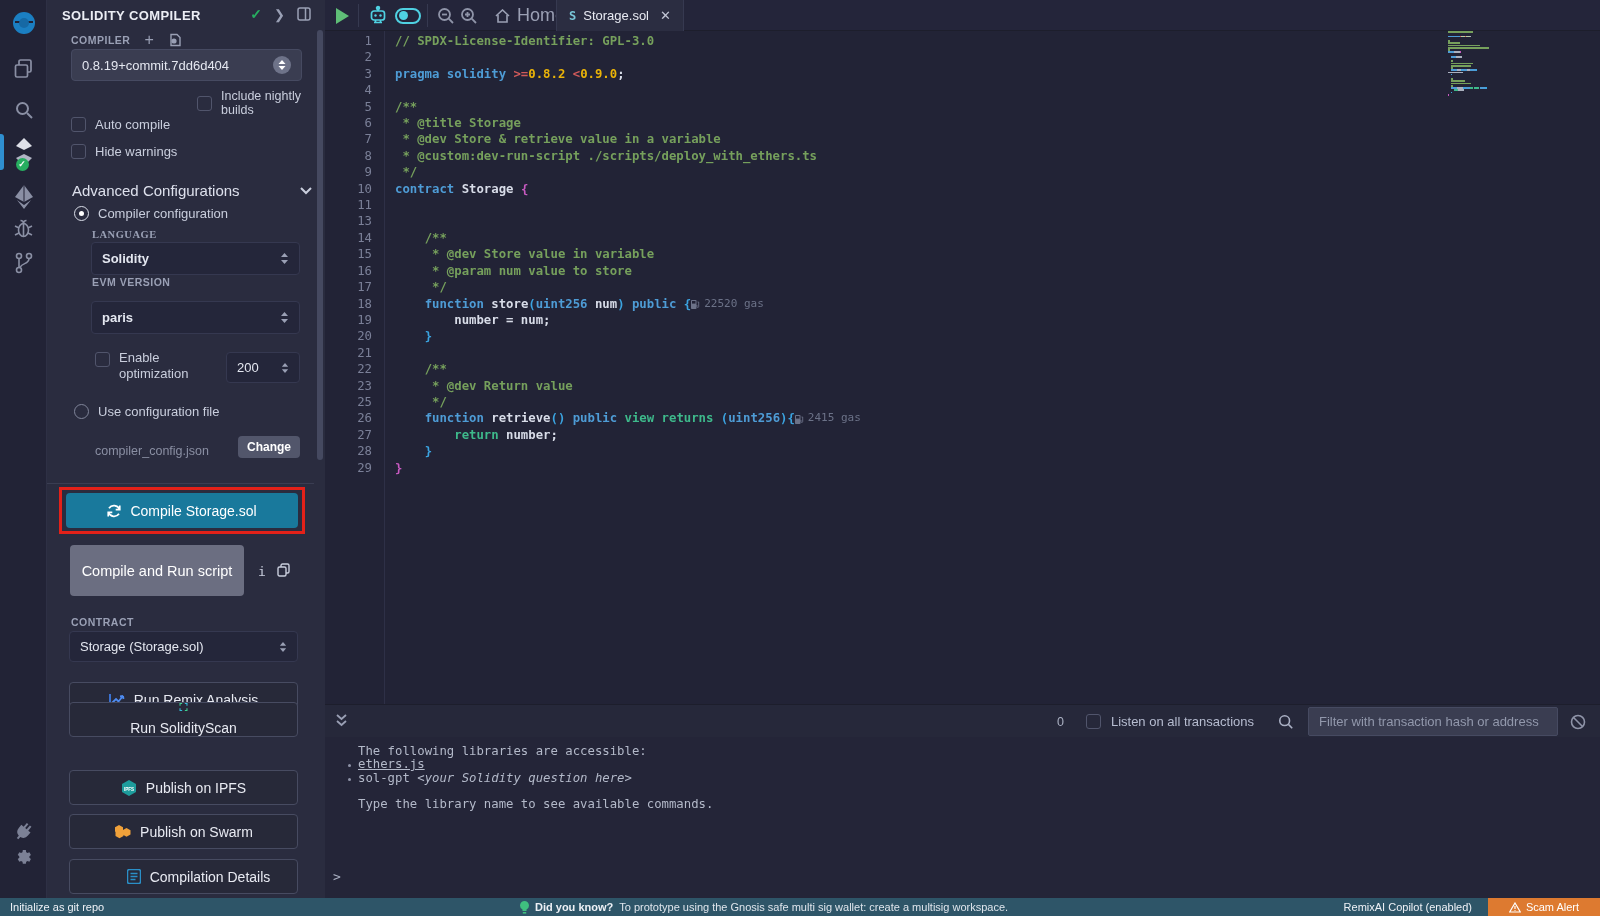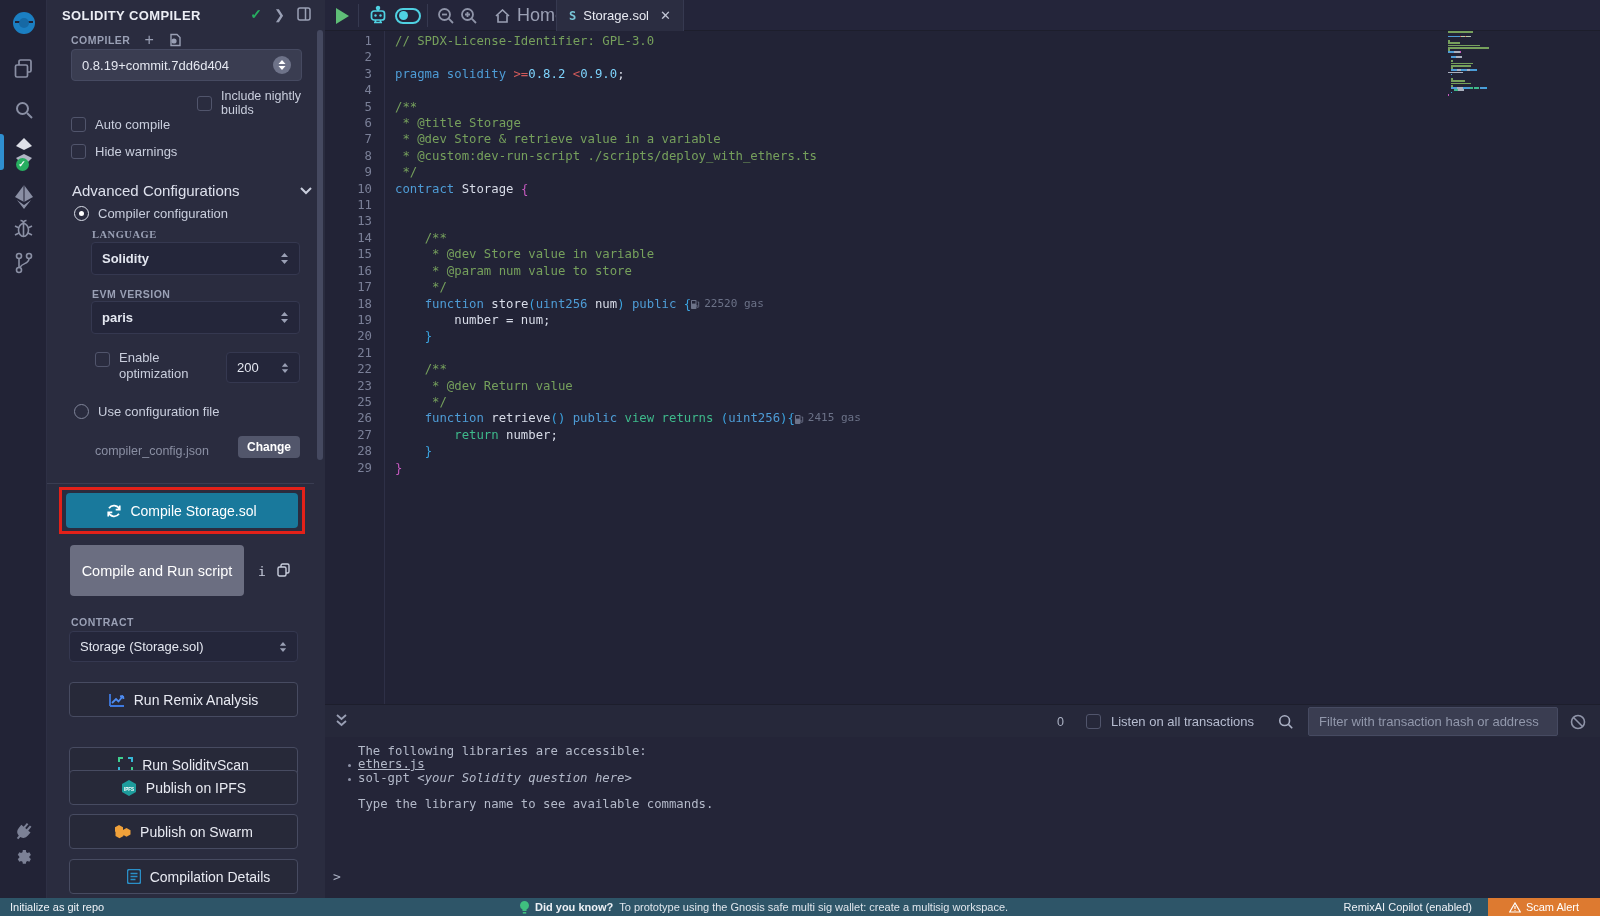--- a/index.html
+++ b/index.html
@@ -62,23 +62,23 @@
   .home-tab { color:#9ba0b4; font-size:18px; gap:7px; }
   .file-tab { background:#2b2d41; color:#e8eaf2; font-size:13px; gap:7px; padding:0 12px; border-left:1px solid #363950; border-right:1px solid #363950;}
   .sol-glyph { color:#79c6d8; font-weight:bold; font-size:12px; font-family:"DejaVu Sans Mono", monospace;}
   .tab-close { color:#c3c7d6; font-size:13px; margin-left:4px; cursor:pointer;}
 
   .editor { position:absolute; left:0; top:31px; width:100%; height:673px; overflow:hidden; }
   .gutter-line { position:absolute; left:59px; top:0; width:1px; height:100%; background:#2e3047; }
   .code-rows { position:absolute; left:0; top:2px; width:100%; }
   .cl { height:16.42px; line-height:16.42px; white-space:pre; font-family:"DejaVu Sans Mono", monospace; font-size:12.3px; display:flex; }
   .cl .num { width:47px; text-align:right; color:#7b8098; flex:none; }
-  .cl .src { padding-left:23px; }
+  .cl .src { padding-left:23px;font-weight:bold; }
   .gas { color:#6c7288; font-size:11px; display:inline-flex; align-items:center; gap:4px; }
-  .tk-c{color:#76a05c} .tk-k{color:#4e9cd6} .tk-n{color:#7dd3fc} .tk-o{color:#d05a5a}
+  .tk-c{color:#76a05c} .tk-k{color:#4e9cd6} .tk-n{color:#eab308} .tk-o{color:#d05a5a}
   .tk-g{color:#3eb98b} .tk-w{color:#d8dce8} .tk-p{color:#c75ac0} .tk-b{color:#3ba3e0}
 
   .minimap { position:absolute; right:58px; top:0; width:94px; }
   .mm-row { height:2.24px; display:flex; }
   .mm-bar { height:1.7px; margin-top:0.3px; }
 
   
   .term-header { position:absolute; left:0; top:704px; width:100%; height:33px; background:#26283a; border-top:1px solid #1d1e2c; }
   .term-body { position:absolute; left:0; top:737px; width:100%; height:161px; background:#242538;
      font-family:"DejaVu Sans Mono", monospace; font-size:12.3px; color:#b3b9c9; }
@@ -238,21 +238,21 @@
 
     <div class="row sp-label" style="left:45px; top:229px;font-family:Liberation Serif, serif;">LANGUAGE</div>
     <div class="select row" style="left:44px; top:242px; width:209px; height:33px;">
       <span style="font-weight:bold;">Solidity</span>
       <svg class="updn" width="9" height="11" viewBox="0 0 9 11">
           <path d="M4.5 0 L8 4 H1 Z" fill="#9aa0b5"></path>
           <path d="M4.5 11 L1 7 H8 Z" fill="#9aa0b5"></path>
         </svg>
     </div>
 
-    <div class="row sp-label" style="left:45px; top:288px;">EVM VERSION</div>
+    <div class="row sp-label" style="left:45px; top:276px;">EVM VERSION</div>
     <div class="select row" style="left:44px; top:301px; width:209px; height:33px;">
       <span style="font-weight:bold;">paris</span>
       <svg class="updn" width="9" height="11" viewBox="0 0 9 11">
           <path d="M4.5 0 L8 4 H1 Z" fill="#9aa0b5"></path>
           <path d="M4.5 11 L1 7 H8 Z" fill="#9aa0b5"></path>
         </svg>
     </div>
 
     <div class="row cb-row" style="left:48px; top:350px; width:120px; align-items:flex-start;">
       <span class="cb" style="margin-top:2px;"></span>
@@ -306,21 +306,21 @@
   </div>
 
   <div class="action-btn" style="top:682px;">
     <svg width="16" height="14" viewBox="0 0 16 14" fill="none" stroke="#3e79e0" stroke-width="1.8">
         <path d="M1 13 V1 M1 13 H15"></path>
         <path d="M3 10 L7 6 L9.5 8.5 L14 3" stroke="#4e8bf0"></path>
         <path d="M14 3 l0.5 3 M14 3 l-3 0.5" stroke="#4e8bf0"></path>
       </svg>
     <span>Run Remix Analysis</span>
   </div>
-  <div class="action-btn" style="top:747px;">
+  <div class="action-btn" style="top:702px;flex-direction:column;">
     <svg width="15" height="15" viewBox="0 0 15 15" fill="none" stroke-width="2">
         <path d="M1 5 V1 H5" stroke="#3ecf8e"></path>
         <path d="M10 1 H14 V5" stroke="#35b9d8"></path>
         <path d="M14 10 V14 H10" stroke="#3ecf8e"></path>
         <path d="M5 14 H1 V10" stroke="#35b9d8"></path>
       </svg>
     <span>Run SolidityScan</span>
   </div>
   <div class="action-btn" style="top:770px;">
     <svg width="16" height="16" viewBox="0 0 16 16">

